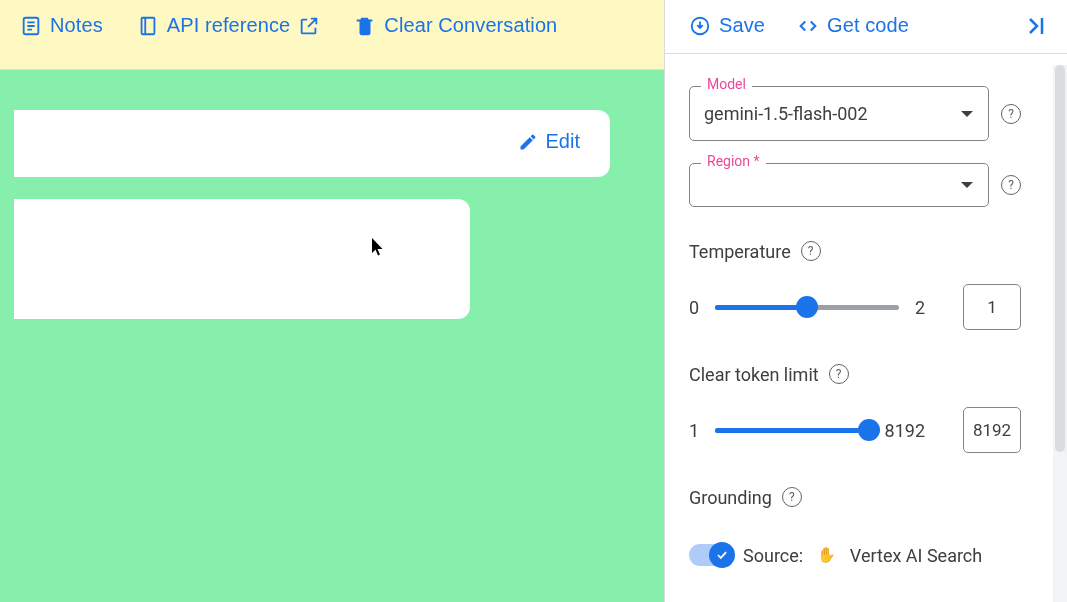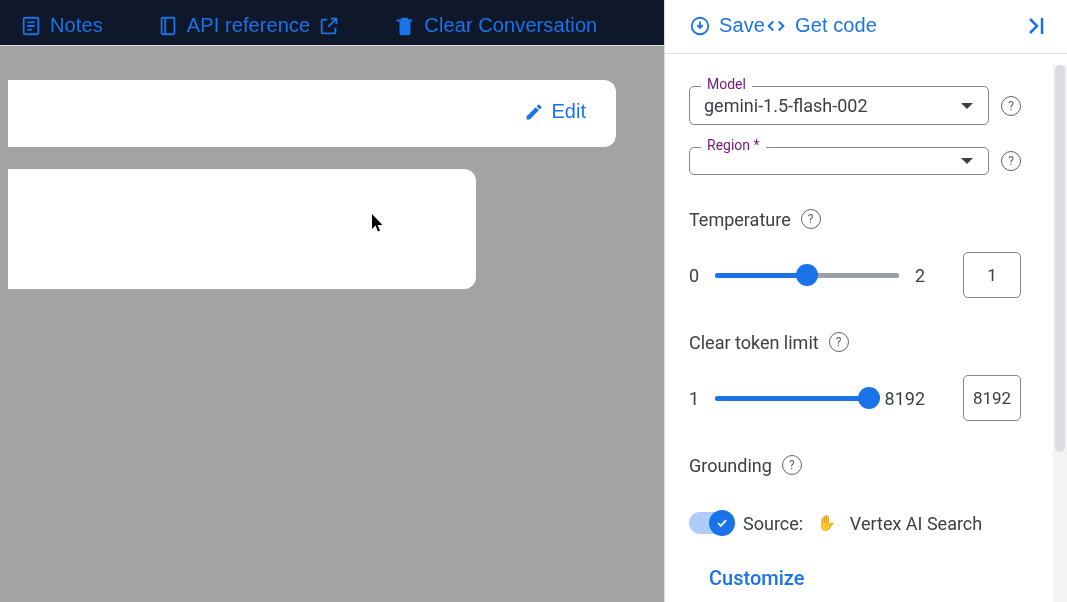--- a/index.html
+++ b/index.html
@@ -24,55 +24,56 @@
       width: 403px;
       border-left: 1px solid #dadce0;
       display: flex;
       flex-direction: column;
       background: #fff;
     }
     
     .toolbar {
       display: flex;
       align-items: center;
-      gap: 54px;
-      padding: 14px 20px 8px 20px;
+      gap: 34px;
+      padding: 14px 20px 32px 20px;
       border-bottom: 1px solid #dadce0;
-      background: #0f172a;
+      background: #fef9c3;
     }
     .toolbar-btn {
       display: inline-flex;
       align-items: center;
       gap: 8px;
       color: #1a73e8;
       font-size: 20px;
       font-weight: 500;
       cursor: pointer;
       background: none;
       border: none;
       letter-spacing: 0.1px;
     }
     .toolbar-btn svg { width: 22px; height: 22px; }
     .right-toolbar {
       display: flex;
       align-items: center;
       padding: 14px 20px 16px 24px;
       border-bottom: 1px solid #dadce0;
+      gap: 32px;
     }
     .right-toolbar .spacer { flex: 1; }
     .collapse-btn {
       color: #1a73e8;
       cursor: pointer;
       display: inline-flex;
     }
     
     .left-content {
       flex: 1;
-      background: #a3a3a3;
-      padding: 8px;
+      background: #86efac;
+      padding: 14px;
       position: relative;
       overflow: hidden;
     }
     .edit-bar {
       background: #fff;
       border-radius: 0 12px 12px 0;
       margin: 26px 40px 0 0;
       padding: 20px 30px 24px 30px;
       display: flex;
       justify-content: flex-end;
@@ -134,27 +135,27 @@
       gap: 22px;
     }
     .field-wrap { position: relative; }
     .field-label {
       position: absolute;
       top: -10px;
       left: 12px;
       background: #fff;
       padding: 0 6px;
       font-size: 14px;
-      color: #701a75;
+      color: #ec4899;
     }
     .select-row { display: flex; align-items: center; gap: 12px; }
     .select-box {
       border: 1px solid #80868b;
       border-radius: 5px;
-      padding: 8px 14px;
+      padding: 16px 14px;
       display: flex;
       align-items: center;
       justify-content: space-between;
       flex: 1;
       cursor: pointer;
       font-size: 18px;
       color: #3c4043;
     }
     .select-box .caret { margin-left: auto; }
     .help-icon {

